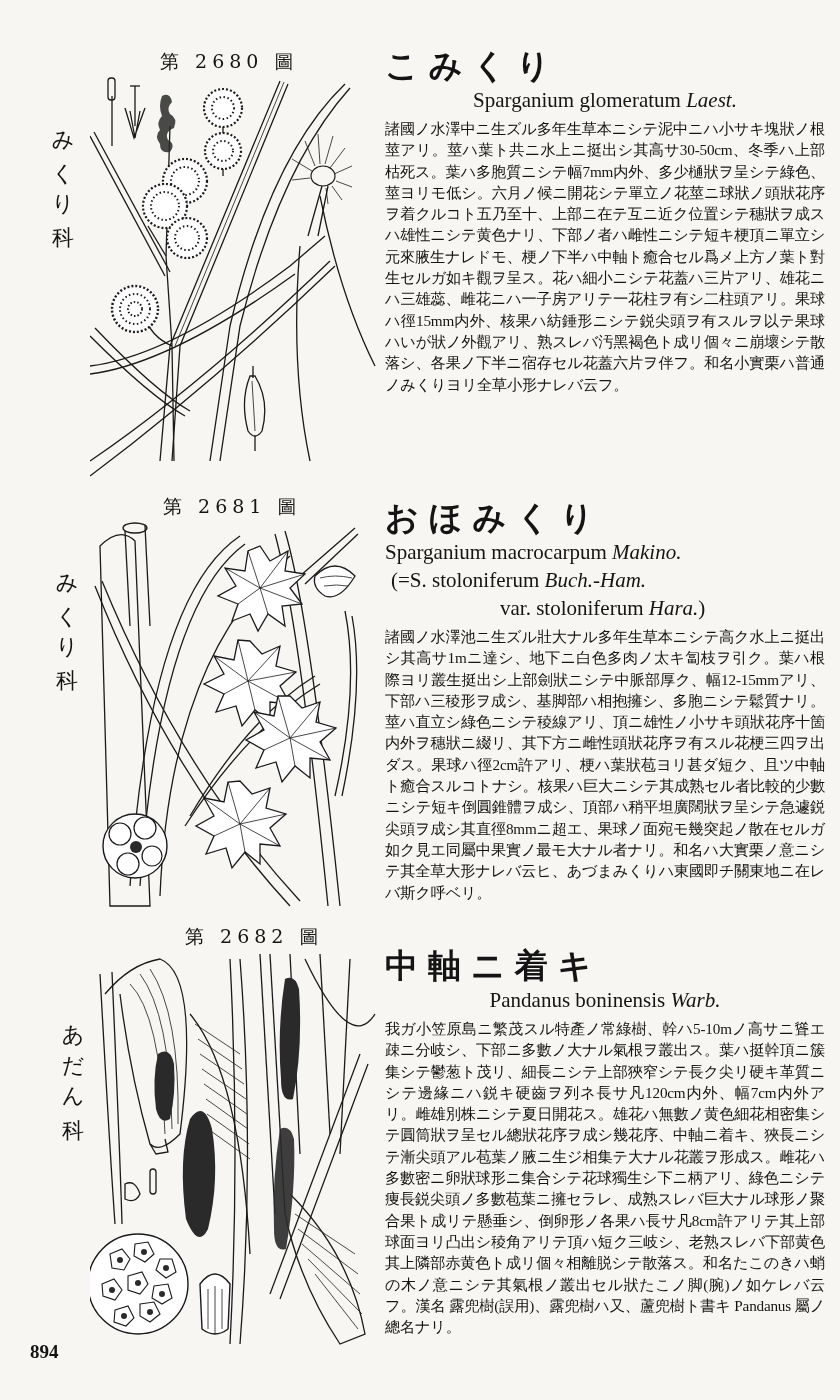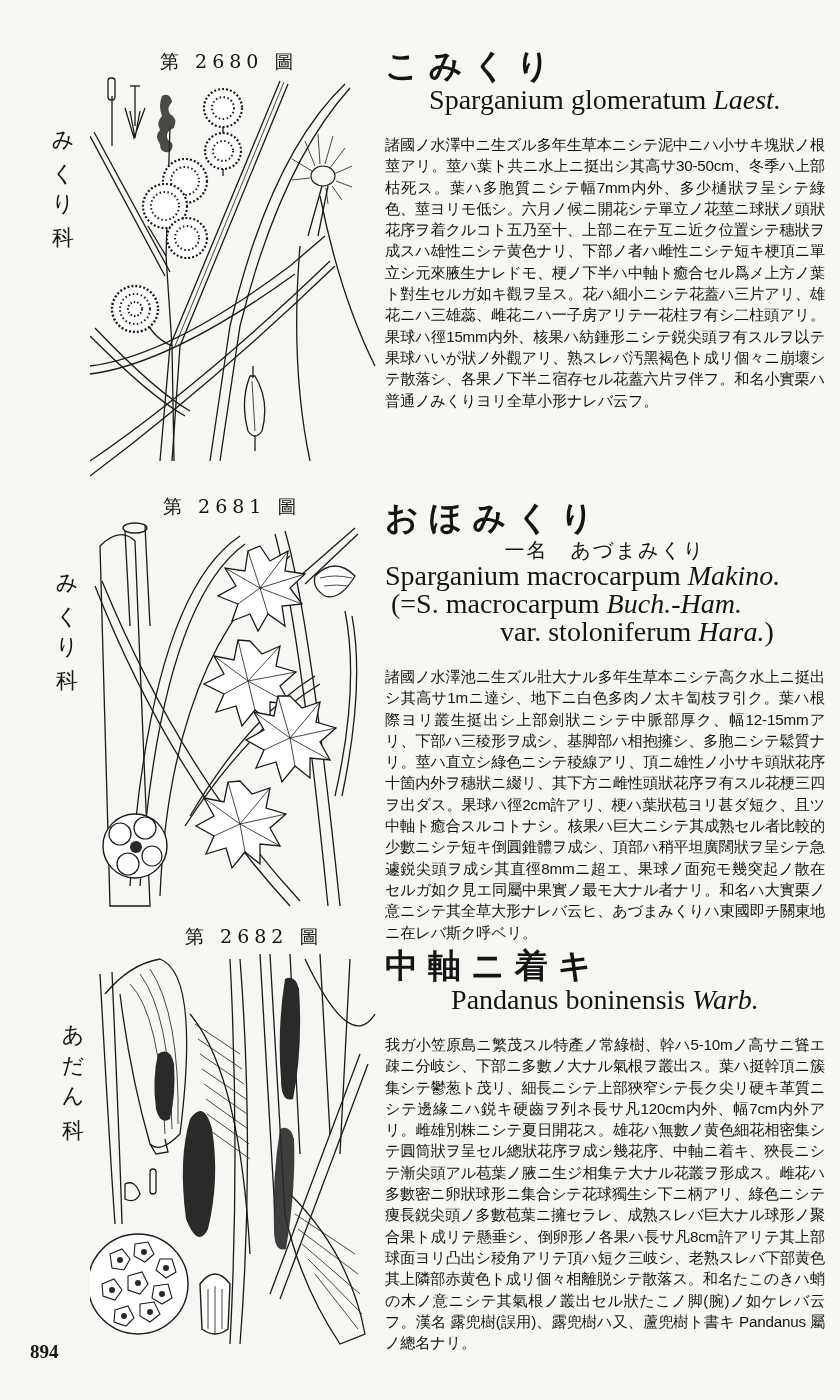--- a/index.html
+++ b/index.html
@@ -40,31 +40,31 @@
   .alias {
     text-align: center;
     font-family: "DejaVu Serif", serif;
     font-size: 20px;
     line-height: 24px;
     letter-spacing: 2px;
   }
   .alias .alias-label { margin-right: 22px; }
   .sci {
     font-family: "Liberation Serif", serif;
-    font-size: 28px;
+    font-size: 21px;
     line-height: 28px;
     white-space: nowrap;
   }
   .sci.center { text-align: center; }
   .sci i { font-style: italic; }
   .syn1 { padding-left: 6px; }
   .syn2 { padding-left: 115px; }
   .body-text {
-    margin-top: 20px;
-    font-family: Liberation Sans, sans-serif;
+    margin-top: 4px;
+    font-family: Liberation Serif, serif;
     font-size: 15.2px;
     line-height: 21.3px;
     text-align: justify;
     letter-spacing: -0.2px;
     word-break: break-all;
   }
   .page-number {
     position: absolute; left: 30px; top: 1337px;
     font-family: Liberation Serif, serif;
     font-weight: bold;
@@ -198,29 +198,26 @@
       <circle cx="30" cy="318" r="11" fill="none" stroke="#1a1a1a" stroke-width="1.2"></circle>
       <circle cx="55" cy="312" r="11" fill="none" stroke="#1a1a1a" stroke-width="1.2"></circle>
       <circle cx="62" cy="340" r="10" fill="none" stroke="#1a1a1a" stroke-width="1.2"></circle>
       <circle cx="38" cy="348" r="11" fill="none" stroke="#1a1a1a" stroke-width="1.2"></circle>
       <circle cx="46" cy="331" r="6" class="dk"></circle>
     </g>
   </svg>
 
   <div class="entry" style="top:494px;">
     <div class="jp-name">おほみくり</div>
-    <div class="alias">
-      <span class="alias-label">一名</span><span>あづまみくり</span>
-    </div>
     <div class="sci">
       <span>Sparganium macrocarpum</span>
       <i>Makino.</i>
     </div>
     <div class="sci syn1">
-      <span>(=S. macrocarpum</span>
+      <span>(=S. stoloniferum</span>
       <i>Buch.-Ham.</i>
     </div>
     <div class="sci syn2">
       <span>var. stoloniferum</span>
       <i>Hara.</i><span>)</span>
     </div>
     <div class="body-text">諸國ノ水澤池ニ生ズル壯大ナル多年生草本ニシテ高ク水上ニ挺出シ其高サ1mニ達シ、地下ニ白色多肉ノ太キ匐枝ヲ引ク。葉ハ根際ヨリ叢生挺出シ上部劍狀ニシテ中脈部厚ク、幅12-15mmアリ、下部ハ三稜形ヲ成シ、基脚部ハ相抱擁シ、多胞ニシテ鬆質ナリ。莖ハ直立シ綠色ニシテ稜線アリ、頂ニ雄性ノ小サキ頭狀花序十箇内外ヲ穗狀ニ綴リ、其下方ニ雌性頭狀花序ヲ有スル花梗三四ヲ出ダス。果球ハ徑2cm許アリ、梗ハ葉狀苞ヨリ甚ダ短ク、且ツ中軸ト癒合スルコトナシ。核果ハ巨大ニシテ其成熟セル者比較的少數ニシテ短キ倒圓錐體ヲ成シ、頂部ハ稍平坦廣闊狀ヲ呈シテ急遽鋭尖頭ヲ成シ其直徑8mmニ超エ、果球ノ面宛モ幾突起ノ散在セルガ如ク見エ同屬中果實ノ最モ大ナル者ナリ。和名ハ大實栗ノ意ニシテ其全草大形ナレバ云ヒ、あづまみくりハ東國即チ關東地ニ在レバ斯ク呼ベリ。</div>
   </div>
 
   <div class="fig-label" style="left:165px; top:920px;margin-left:20px;">第 2682 圖</div>

